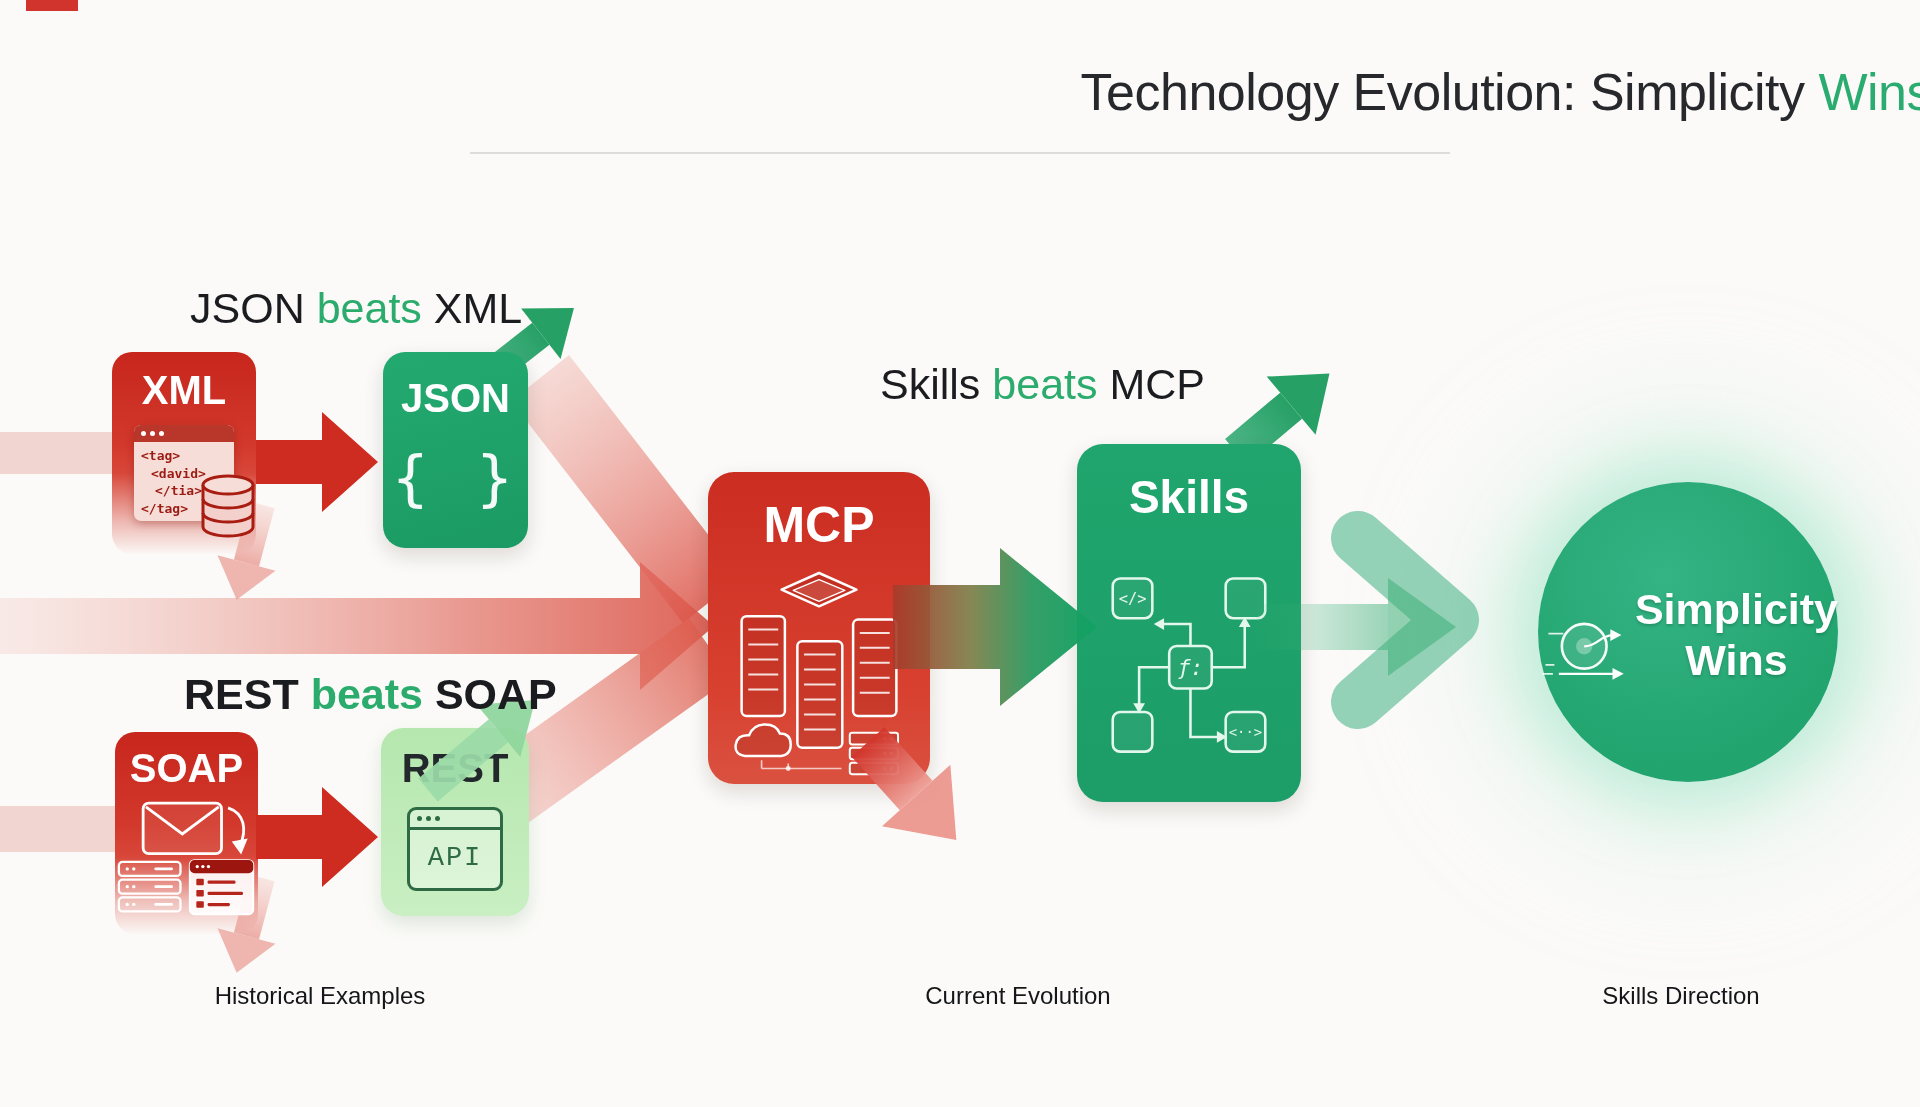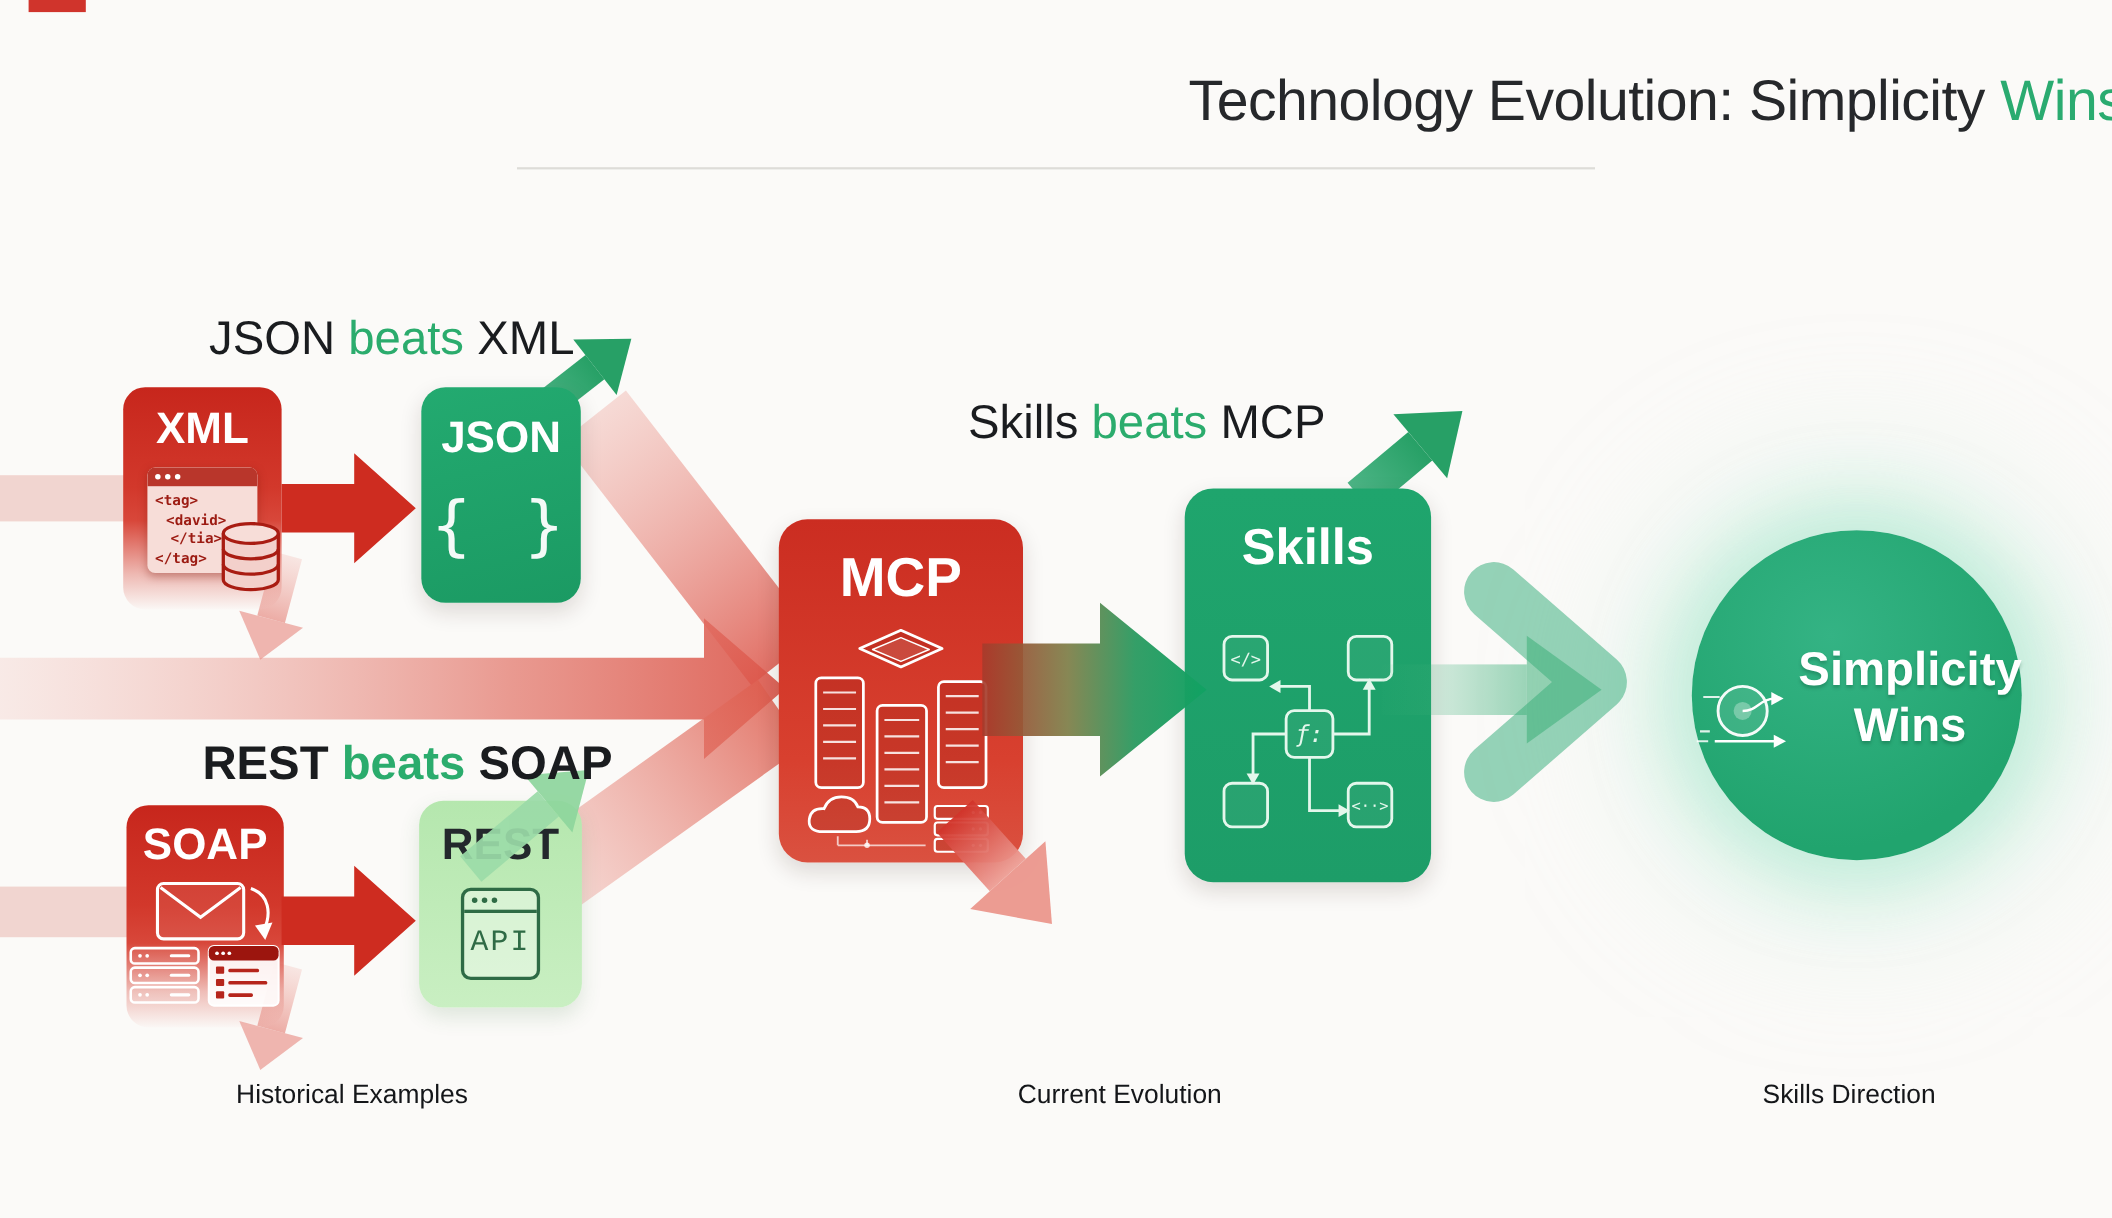--- a/index.html
+++ b/index.html
@@ -59,21 +59,21 @@
   .xml-icon-wrap { position:relative; width:100px; height:100px; margin:12px auto 0; }
   .code-window { position:absolute; left:0; top:0; width:100px; height:96px; background:#f7ddd8; border-radius:7px; overflow:hidden; box-shadow:0 3px 8px rgba(120,20,10,0.35); }
   .code-window .win-header { height:17px; background:#b9362b; display:flex; align-items:center; padding-left:7px; gap:4px; }
   .win-dot { width:5px; height:5px; border-radius:50%; background:#fff; }
   .code-lines { padding:5px 0 0 7px; text-align:left; font-family:"DejaVu Sans Mono", monospace; font-size:13px; font-weight:700; color:#9c1b12; line-height:1.35; }
   .code-lines .cl-1 { padding-left:10px; }
   .code-lines .cl-2 { padding-left:14px; }
   .db-cyl { position:absolute; right:-22px; bottom:-16px; }
 
   
-  .rest-icon { position:relative; width:72px; height:84px; margin:16px auto 0; border:3px solid #2e6b45; border-radius:9px; background:rgba(255,255,255,0.4); }
+  .rest-icon { position:relative; width:96px; height:84px; margin:16px auto 0; border:3px solid #2e6b45; border-radius:9px; background:rgba(255,255,255,0.4); }
   .rest-icon .win-header { height:20px; border-bottom:3px solid #2e6b45; display:flex; align-items:center; padding-left:7px; gap:4px; }
   .rest-icon .win-dot { background:#2e6b45; width:5px; height:5px; }
   .rest-api { height:56px; display:flex; align-items:center; justify-content:center;
     font-family:"Liberation Mono", monospace; font-size:27px; color:#2f6b45; letter-spacing:2px; }
 
   .icon-center { display:block; margin:0 auto; }
 
   
   .future-circle { position:absolute; left:1538px; top:482px; width:300px; height:300px; border-radius:50%; z-index:3;
     background:radial-gradient(circle at 42% 32%, #34b384, #21a46e 72%);

